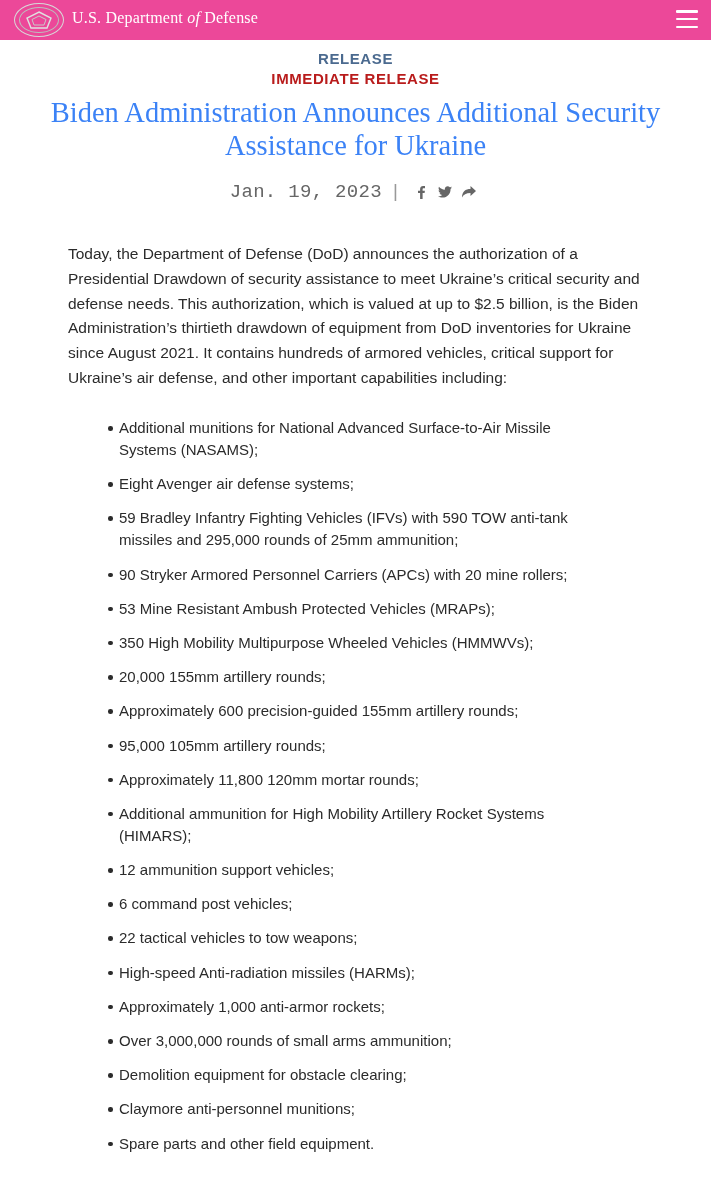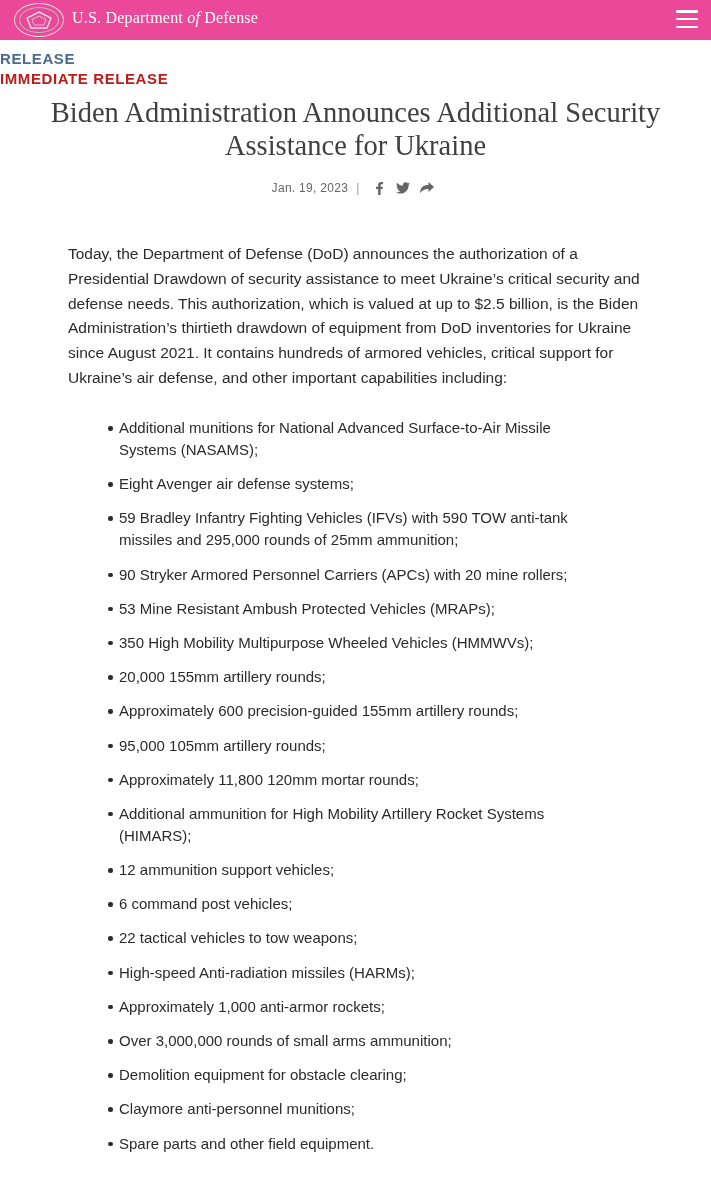--- a/index.html
+++ b/index.html
@@ -8,27 +8,27 @@
 
     .topbar { position: absolute; left: 0; top: 0; width: 711px; height: 40px; background: #ec4899; display: flex; align-items: center; }
     .logo { position: absolute; left: 14px; top: 3px; width: 50px; height: 34px; border-radius: 50%; border: 1.5px solid #d8d8d8; display: flex; align-items: center; justify-content: center; }
     .logo-inner { width: 40px; height: 26px; border-radius: 50%; border: 1px solid #bdbdbd; display: flex; align-items: center; justify-content: center; }
     .logo-inner svg { width: 28px; height: 18px; }
     .site-title { position: absolute; left: 72px; top: 9px; color: #ffffff; font-family: "Liberation Serif", "DejaVu Serif", serif; font-size: 16px; letter-spacing: 0.2px; white-space: nowrap; }
     .site-title .of { font-style: italic; }
     .menu-btn { position: absolute; right: 13px; top: 10px; width: 22px; height: 18px; display: flex; flex-direction: column; justify-content: space-between; cursor: pointer; }
     .menu-btn span { display: block; height: 2.5px; background: #ffffff; border-radius: 1px; }
 
-    .kicker { position: absolute; left: 0; width: 711px; text-align: left; font-size: 15px; font-weight: bold; letter-spacing: 0.6px; }
+    .kicker { position: absolute; left: 0; width: 711px; text-align: center; font-size: 15px; font-weight: bold; letter-spacing: 0.6px; }
     .kicker.release { top: 50px; color: #4b6a8f; }
     .kicker.immediate { top: 70px; color: #b91c1c; }
 
-    .headline { position: absolute; left: 30px; top: 96px; width: 651px; text-align: center; font-family: "Liberation Serif", "DejaVu Serif", serif; font-size: 28.5px; line-height: 33px; color: #404040; font-weight: normal; }
+    .headline { position: absolute; left: 30px; top: 96px; width: 651px; text-align: center; font-family: "Liberation Serif", "DejaVu Serif", serif; font-size: 28.5px; line-height: 33px; color: #3b82f6; font-weight: normal; }
 
-    .meta { position: absolute; left: 0; top: 181px; width: 711px; display: flex; justify-content: center; align-items: center; font-size: 12px; color: #666; gap: 0; }
+    .meta { position: absolute; left: 0; top: 181px; width: 711px; display: flex; justify-content: center; align-items: center; font-size: 19px; color: #666; gap: 0; font-family: Liberation Mono, monospace; }
     .meta .date { letter-spacing: 0.3px; }
     .meta .sep { margin: 0 8px; color: #999; }
     .meta .icon { width: 14px; height: 14px; margin: 0 5px; display: inline-flex; align-items: center; justify-content: center; cursor: pointer; }
     .meta .icon svg { fill: #666; }
 
     .intro { position: absolute; left: 68px; top: 242px; width: 585px; font-size: 15.5px; line-height: 24.8px; color: #2b2b2b; }
 
     .items { position: absolute; left: 119px; top: 417px; width: 470px; list-style: none; }
     .items li { position: relative; font-size: 15px; line-height: 22px; color: #2b2b2b; margin-bottom: 12.2px; }
     .items li::before { content: ""; position: absolute; left: -11px; top: 9px; width: 4.5px; height: 4.5px; background: #2b2b2b; border-radius: 50%; }

